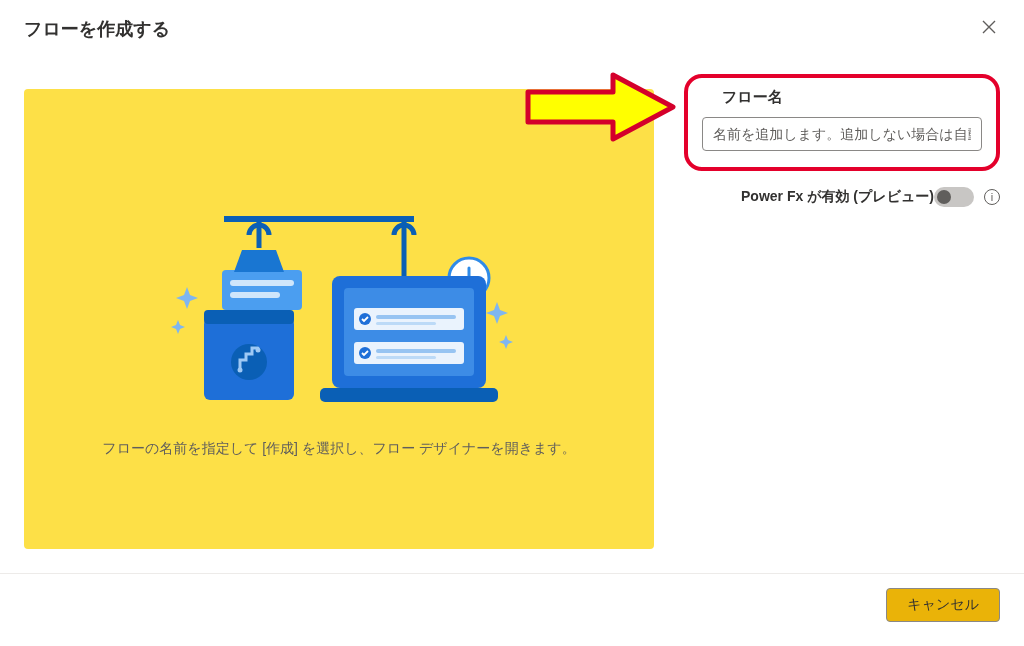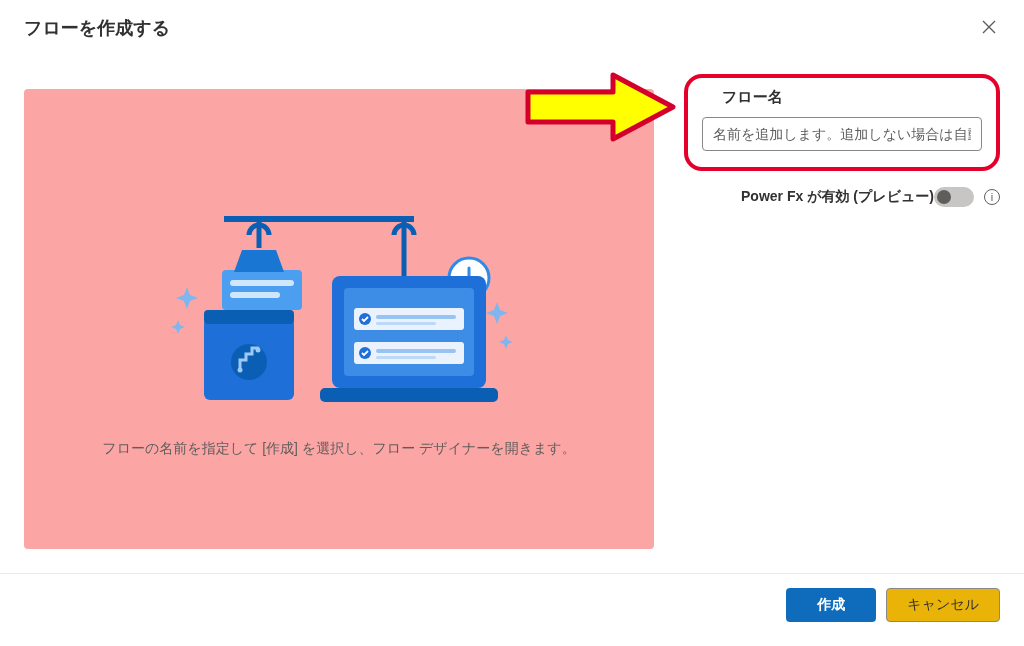--- a/index.html
+++ b/index.html
@@ -9,41 +9,42 @@
     background: #ffffff;
     width: 1024px;
     height: 646px;
     overflow: hidden;
     position: relative;
     font-size: 14px;
   }
   .header {
     display: flex;
     justify-content: space-between;
+    align-items: center;
     padding: 16px 24px 8px 24px;
   }
   .header-title {
     font-size: 18px;
     font-weight: 600;
   }
   .close-btn {
     font-size: 16px;
     color: #605e5c;
     cursor: pointer;
     padding: 4px;
     line-height: 1;
   }
   .body {
     display: flex;
     padding: 0 24px;
     gap: 30px;
   }
   .left-panel {
     flex: 0 0 630px;
-    background: #fca5a5;
+    background: #fde047;
     border-radius: 4px;
     height: 460px;
     margin-top: 40px;
     display: flex;
     flex-direction: column;
     align-items: center;
     justify-content: center;
     position: relative;
   }
   .illustration {
@@ -266,15 +267,14 @@
           <div class="toggle-knob"></div>
         </div>
         <div class="info-icon">i</div>
       </div>
     </div>
 
   </div>
 </div>
 
 <div class="footer">
-  <button class="btn btn-primary">作成</button>
   <button class="btn btn-secondary">キャンセル</button>
 </div>
 
 </body></html>

